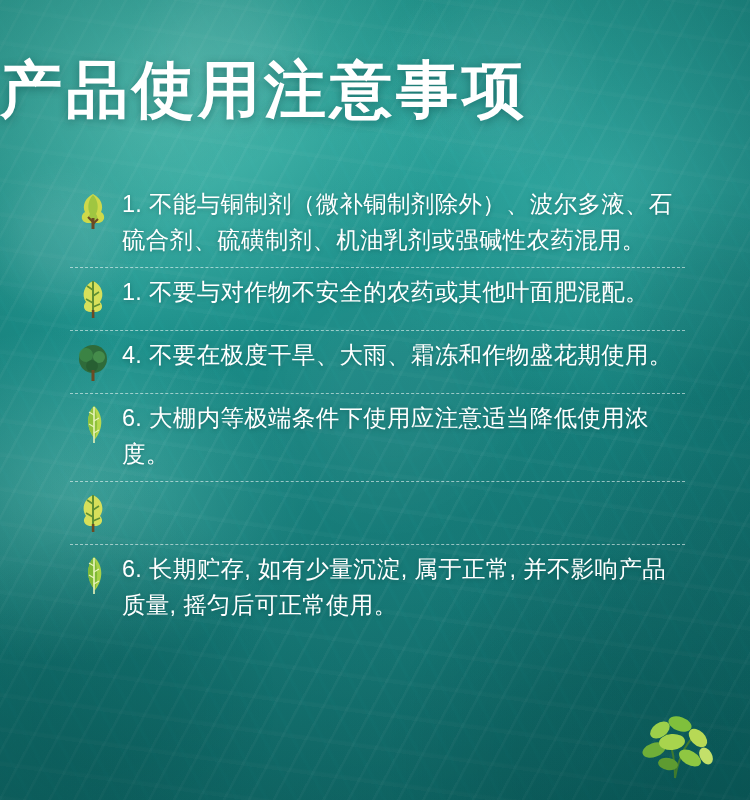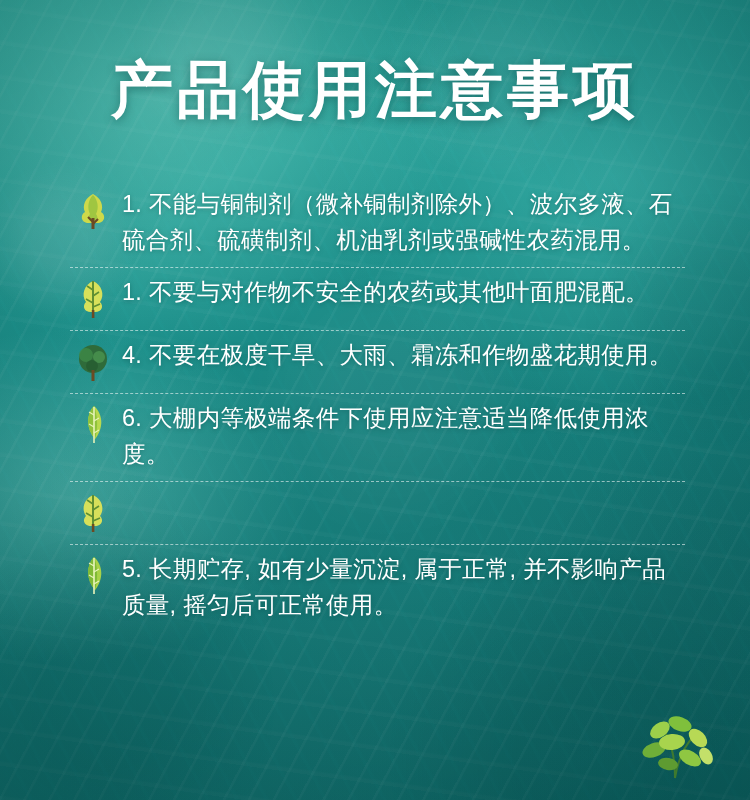--- a/index.html
+++ b/index.html
@@ -59,21 +59,21 @@
     inset: 0;
     background: radial-gradient(ellipse 85% 70% at 50% 45%, rgba(0,0,0,0) 40%, rgba(0,45,45,0.35) 100%);
   }
 
   
   .title {
     position: absolute;
     top: 56px;
     left: 0;
     width: 750px;
-    text-align: center;
+    text-align: left;
     color: #ffffff;
     font-size: 62px;
     font-weight: bold;
     letter-spacing: 4px;
     line-height: 1.1;
     text-shadow: 0 2px 10px rgba(0,60,58,0.45);
     font-family: "Liberation Sans", sans-serif;
   }
 
   
@@ -193,21 +193,21 @@
 
     <div class="item">
       <div class="icon">
         <svg viewBox="0 0 46 46" width="46" height="46">
           <path d="M24 4 C33 12 34 26 25 37 C16 27 16 12 24 4 Z" fill="#a9d248"></path>
           <path d="M24 4 C28 14 28 27 25 37 C16 27 16 12 24 4 Z" fill="#7fba36"></path>
           <path d="M24 5 L24 41" stroke="#eaf5bc" stroke-width="1.6" fill="none"></path>
           <path d="M24 13 L19 10 M24 19 L29 16 M24 25 L19 22 M24 31 L29 28" stroke="#eaf5bc" stroke-width="1.1" fill="none"></path>
         </svg>
       </div>
-      <div class="item-text">5. 长期贮存, 如有少量沉淀, 属于正常, 并不影响产品质量, 摇匀后可正常使用。</div>
+      <div class="item-text">6. 长期贮存, 如有少量沉淀, 属于正常, 并不影响产品质量, 摇匀后可正常使用。</div>
     </div>
 
   </div>
 
   <div class="bottom-deco">
     <svg viewBox="0 0 110 90" width="110" height="90">
       <path d="M55 78 C55 60 52 44 45 32" stroke="#3f7a2e" stroke-width="2" fill="none"></path>
       <path d="M55 78 C58 60 64 46 74 36" stroke="#3f7a2e" stroke-width="2" fill="none"></path>
       <ellipse cx="40" cy="30" rx="11" ry="7" fill="#9ccf4a" transform="rotate(-35 40 30)"></ellipse>
       <ellipse cx="60" cy="24" rx="12" ry="7" fill="#7fc03c" transform="rotate(20 60 24)"></ellipse>

